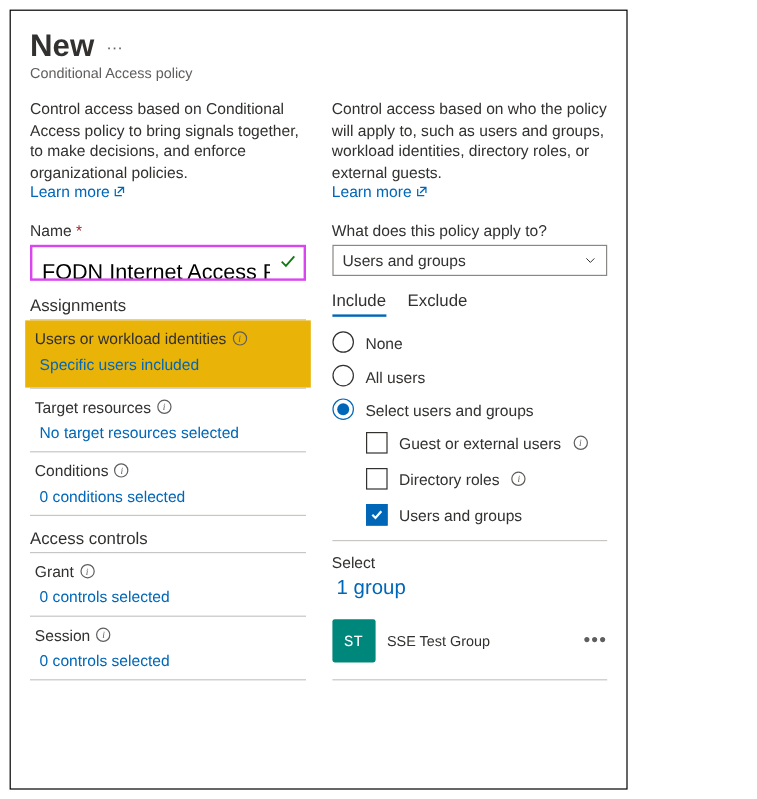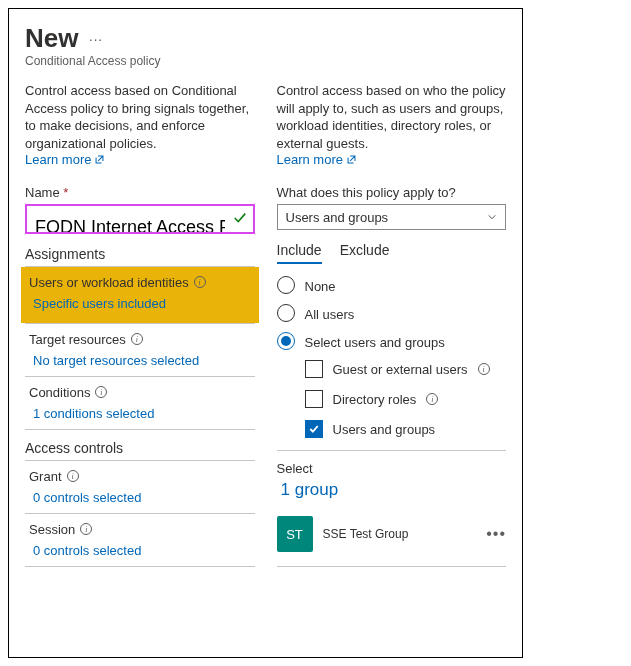--- a/index.html
+++ b/index.html
@@ -39,21 +39,21 @@
     .radio { width: 18px; height: 18px; border: 1px solid #323130; border-radius: 50%; display: inline-flex; align-items: center; justify-content: center; flex-shrink: 0; }
     .radio.checked { border-color: #0067b8; }
     .radio.checked::after { content: ""; width: 10px; height: 10px; background: #0067b8; border-radius: 50%; }
     .check-list { margin-left: 28px; margin-top: 4px; }
     .check-item { display: flex; align-items: center; gap: 10px; margin-bottom: 12px; cursor: pointer; }
     .checkbox { width: 18px; height: 18px; border: 1px solid #323130; display: inline-flex; align-items: center; justify-content: center; flex-shrink: 0; }
     .checkbox.checked { background: #0067b8; border-color: #0067b8; color: #fff; }
     .right-col .divider { margin-top: 6px; }
     .select-label { font-size: 13px; margin-top: 10px; margin-bottom: 4px; }
     .group-row { display: flex; align-items: center; gap: 10px; margin-top: 16px; }
-    .avatar { width: 36px; height: 36px; background: #00877c; color: #fff; display: inline-flex; align-items: center; justify-content: center; font-size: 13px; font-weight: 400; border-radius: 2px; }
+    .avatar { width: 36px; height: 36px; background: #00877c; color: #fff; display: inline-flex; align-items: center; justify-content: center; font-size: 13px; font-weight: 400; border-radius: 2px; font-family: Liberation Mono, monospace; }
     .group-name { font-size: 12px; flex: 1; }
     .row-menu { color: #605e5c; font-size: 16px; cursor: pointer; letter-spacing: 1px; }
     .link-blue { color: #0067b8; cursor: pointer; padding-left: 4px; font-size: 17px; }
   </style>
 </head>
 <body>
 
 <div class="page">
   <div class="header-row">
     <h1>New</h1>
@@ -101,21 +101,21 @@
         </span>
         <div class="row-value">No target resources selected</div>
       </div>
       <hr class="divider">
 
       <div class="row-block">
         <span class="row-title">
           <span>Conditions</span>
           <span class="info-icon">i</span>
         </span>
-        <div class="row-value">1 conditions selected</div>
+        <div class="row-value">0 conditions selected</div>
       </div>
       <hr class="divider">
 
       <div class="section-heading">Access controls</div>
       <hr class="divider">
 
       <div class="row-block">
         <span class="row-title">
           <span>Grant</span>
           <span class="info-icon">i</span>

